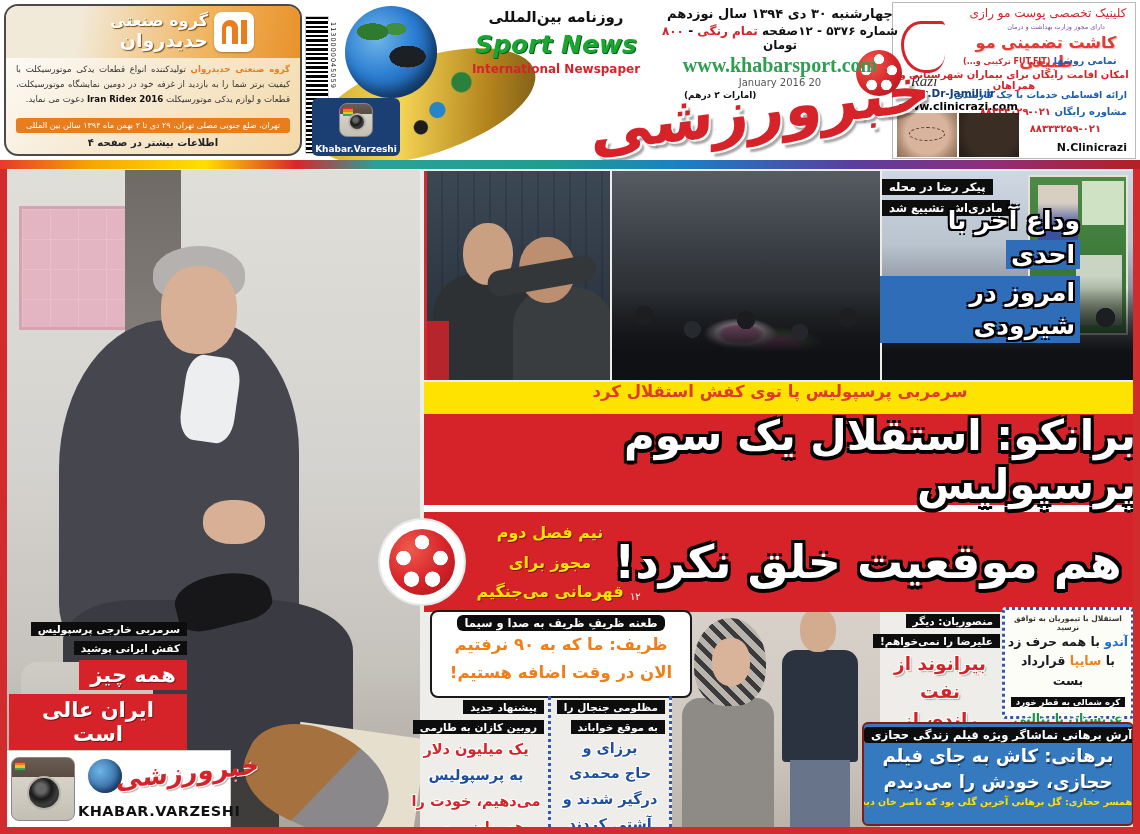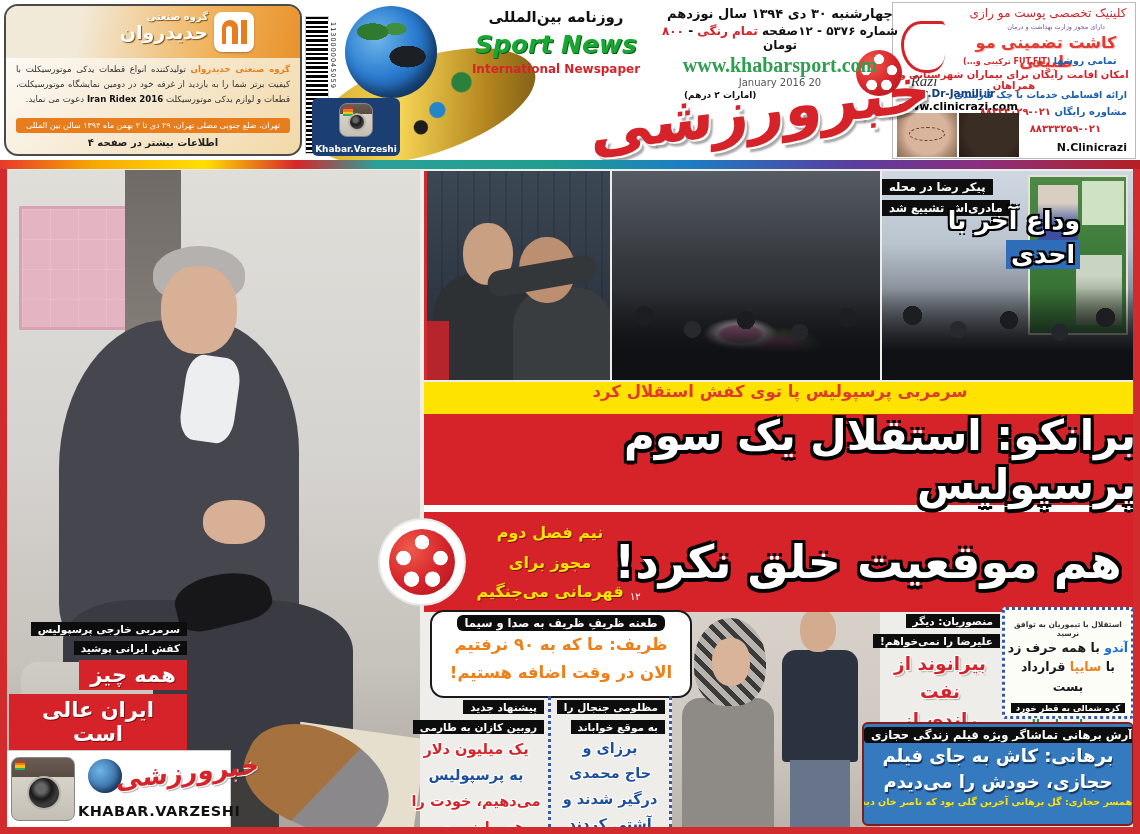--- a/index.html
+++ b/index.html
@@ -10,21 +10,21 @@
   
   .header{position:absolute;left:0;top:0;width:1140px;height:160px;background:#fff;z-index:10}
   .rainbow-strip{position:absolute;left:0;top:160px;width:1140px;height:9px;z-index:12;
     background:linear-gradient(90deg,#e8392a 0%,#f7a600 8%,#ffdf00 18%,#d8262b 26%,#2aa198 33%,#1f9e8e 48%,#1b7fc4 60%,#5a3d9e 75%,#8a2f7d 86%,#b52025 100%)}
   
   .left-ad{position:absolute;left:4px;top:4px;width:298px;height:152px;border:2px solid #4a4a4a;border-radius:14px;
     background:linear-gradient(135deg,#ffffff 0%,#f7ecd8 45%,#f3d9a8 100%);overflow:hidden}
   .left-ad .top-band{position:absolute;left:0;top:0;width:100%;height:52px;background:linear-gradient(100deg,#f2ead9 25%,#f0b25a 70%,#e8922c 100%)}
   .left-ad .logo-sq{position:absolute;right:46px;top:6px;width:40px;height:40px;background:#fff;border-radius:8px;box-shadow:0 1px 2px rgba(0,0,0,.3)}
   .left-ad .company{position:absolute;right:92px;top:5px;text-align:right;color:#fff;text-shadow:1px 1px 1px #7a4a10}
-  .left-ad .company .s1{font-size:10px;font-weight:bold}
+  .left-ad .company .s1{font-size:16px;font-weight:bold}
   .left-ad .company .s2{font-size:19px;font-weight:bold;line-height:1.1}
   .left-ad .body{position:absolute;right:10px;left:10px;top:56px;font-size:8.6px;line-height:1.75;text-align:justify;color:#333}
   .left-ad .body .hl{color:#e87d1e;font-weight:bold}
   .left-ad .body .en{font-weight:bold;color:#111;direction:ltr;unicode-bidi:embed}
   .left-ad .addr{position:absolute;left:10px;right:10px;top:112px;height:15px;background:#e87d1e;border-radius:3px;color:#fff;font-size:8px;line-height:15px;text-align:center}
   .left-ad .more{position:absolute;left:0;right:0;top:131px;font-size:10px;font-weight:bold;color:#222;text-align:center}
   
   .barcode{position:absolute;left:305px;top:16px;width:24px;height:138px;background:
     repeating-linear-gradient(180deg,#000 0 2px,#fff 2px 4px,#000 4px 7px,#fff 7px 9px);border:1px solid #ccc}
   .barcode .num{position:absolute;right:-10px;top:4px;writing-mode:vertical-rl;font-size:6.5px;color:#111;letter-spacing:1px;background:#fff;padding:1px}
@@ -165,40 +165,40 @@
   .lead-div{height:7px;background:#fff}
   .lead-row{position:relative;height:100px}
   .lead-l2{position:absolute;right:8px;top:0;width:520px;height:100px;display:flex;align-items:center;justify-content:center;direction:rtl;
     font-size:46px;font-weight:bold;color:#fff;text-shadow:-3px -3px 0 #000,3px -3px 0 #000,-3px 3px 0 #000,3px 3px 0 #000,0 4px 0 #000}
   .lead-sub{position:absolute;left:52px;top:6px;width:148px;direction:rtl;text-align:center;color:#ffe300;font-weight:bold;font-size:16px;line-height:1.85;
     text-shadow:1px 1px 0 #7a0e12}
   .lead-marker{position:absolute;left:206px;bottom:10px;color:#fff;font-size:10px}
   .lead-ballwrap{position:absolute;left:-44px;top:8px;width:84px;height:84px;background:#fff;border-radius:50%;box-shadow:0 0 0 2px #e8e8e8}
   .lead-ballwrap .ball{position:absolute;left:9px;top:9px;width:66px;height:66px}
   
-  .zarif{position:absolute;left:430px;top:610px;width:262px;height:88px;background:#fff;border:2px solid #1a1a1a;border-radius:14px;z-index:6;text-align:center}
+  .zarif{position:absolute;left:430px;top:610px;width:262px;height:88px;background:#fff;border:2px solid #1a1a1a;border-radius:8px;z-index:6;text-align:center}
   .zarif .kbar{font-size:11.5px;border-radius:6px;margin-top:3px}
   .zarif .l{direction:rtl;font-size:16.5px;font-weight:bold;color:#ef7f18;line-height:1.7;text-shadow:0 0 2px #fff}
   
   .storybars{text-align:right;direction:rtl}
   .storybars .kbar{font-size:10.5px;margin-bottom:2px}
   .rubin{position:absolute;left:408px;top:696px;width:136px;height:132px;z-index:6;text-align:center}
   .rubin .ln{direction:rtl;font-size:14.5px;font-weight:bold;line-height:1.8;
     text-shadow:-1px -1px 0 #fff,1px -1px 0 #fff,-1px 1px 0 #fff,1px 1px 0 #fff}
   .red-t{color:#d6232a}.blue-t{color:#1d4f9e}
   .mazloumi{position:absolute;left:548px;top:696px;width:124px;height:132px;z-index:6;text-align:center;
     border-left:3px dotted #3558a8;border-right:3px dotted #3558a8;padding:0 4px}
   .mazloumi .ln{direction:rtl;font-size:14.5px;font-weight:bold;line-height:1.75;color:#1d4f9e;
     text-shadow:-1px -1px 0 #fff,1px -1px 0 #fff,-1px 1px 0 #fff,1px 1px 0 #fff}
   .mansourian{position:absolute;left:880px;top:610px;width:120px;z-index:6;text-align:center}
   .mansourian .ln{direction:rtl;font-size:18.5px;font-weight:bold;color:#d6232a;line-height:1.5;
     text-shadow:-1px -1px 0 #fff,1px -1px 0 #fff,-1px 1px 0 #fff,1px 1px 0 #fff,2px 2px 1px rgba(0,0,0,.25)}
   .mansourian .hl{background:#ffe300;padding:0 2px}
   .transfers{position:absolute;left:1002px;top:607px;width:132px;height:112px;background:#fdfdf8;border:3px dotted #3558a8;border-radius:4px;z-index:6;
-    text-align:center;padding-top:10px}
+    text-align:center;padding-top:4px}
   .transfers .hd{direction:rtl;font-size:7.5px;font-weight:bold;color:#333}
   .transfers .ln{direction:rtl;font-size:12.5px;font-weight:bold;color:#1a1a1a;line-height:1.55;
     text-shadow:-1px -1px 0 #fff,1px -1px 0 #fff,-1px 1px 0 #fff,1px 1px 0 #fff}
   .transfers .kbar{font-size:8.5px;padding:0 5px;margin:1px 0}
   .transfers .gr{color:#169a45}
   .ando{color:#1d6fd1}.saipa{color:#ef7f18}
   
   .borhani{position:absolute;left:862px;top:722px;width:272px;height:104px;background:#3579bf;border:2px solid #7f1d1d;border-radius:6px;z-index:7;text-align:center;overflow:hidden}
   .borhani .kbar{font-size:11.5px;border-radius:4px;margin-top:2px}
   .borhani .l{direction:rtl;color:#fff;font-size:18px;font-weight:bold;line-height:1.45;text-shadow:1px 2px 1px #14355c}
@@ -339,20 +339,21 @@
     </div>
     <div class="crowd"></div>
   </div>
 
   <div class="mem-kickers">
     <div><span class="kbar rtl">پیکر رضا در محله</span></div>
     <div><span class="kbar rtl">مادری‌اش تشییع شد</span></div>
   </div>
   <div class="mem-headline">
     <div class="l1"><span>وداع آخر با </span><span class="bluebg">احدی</span></div>
+    <div><span class="l2 bluebg">امروز در شیرودی</span></div>
   </div>
 
   <div class="kicker-strip">
     <span class="rtl">سرمربی پرسپولیس پا توی کفش استقلال کرد</span>
   </div>
   <div class="lead-box">
     <div class="lead-l1">برانکو: استقلال یک سوم پرسپولیس</div>
     <div class="lead-div"></div>
     <div class="lead-row">
       <div class="lead-ballwrap">

